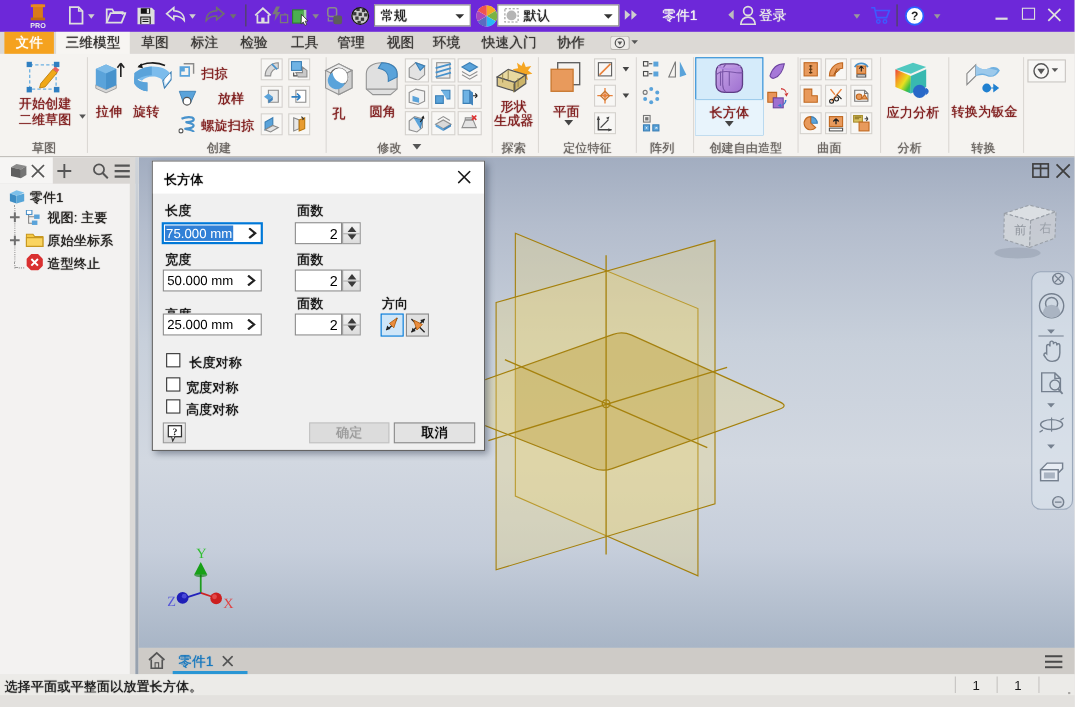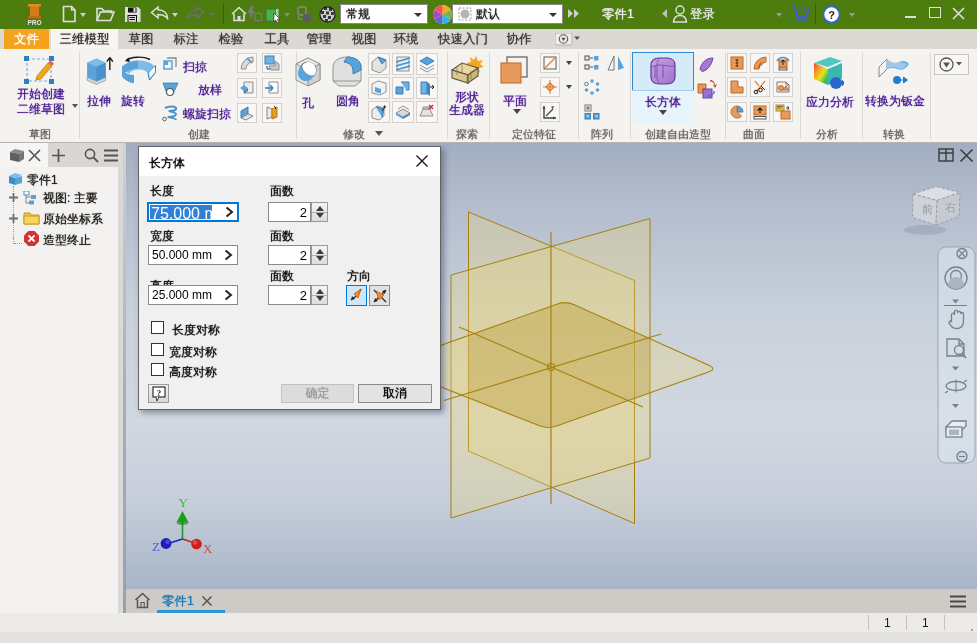--- a/index.html
+++ b/index.html
@@ -1,34 +1,34 @@
 <!DOCTYPE html>
 <html><head><meta charset="utf-8">
 <style>
 *{margin:0;padding:0;box-sizing:border-box}
 html,body{width:977px;height:643px;overflow:hidden}
 body{font-family:"Liberation Sans",sans-serif;position:relative;background:#eae8e5}
 .abs{position:absolute}
 .cjk{text-shadow:0 0 1px currentColor}
 
-#titlebar{left:0;top:0;width:977px;height:29px;background:#4d7c0f;color:#e8e8e8}
+#titlebar{left:0;top:0;width:977px;height:29px;background:#6d28d9;color:#e8e8e8}
 .tbi{position:absolute;top:5px}
 .tsep{position:absolute;top:4px;width:1px;height:20px;background:#4a4a4a}
 .combo{position:absolute;top:4px;height:20px;background:#fff;border:1px solid #888;color:#222;font-size:12px;display:flex;align-items:center;padding-left:5px}
 .combo .car{position:absolute;right:5px;top:8px;width:0;height:0;border-left:4px solid transparent;border-right:4px solid transparent;border-top:4px solid #333}
 .dropcar{position:absolute;width:0;height:0;border-left:3.5px solid transparent;border-right:3.5px solid transparent;border-top:4px solid #cfcfcf;top:13px}
 
 #tabrow{left:0;top:29px;width:977px;height:20px;background:#dcd9d5}
 .rtab{position:absolute;top:0;height:20px;font-size:12.5px;color:#3c3a38;display:flex;align-items:center;justify-content:center}
 
 #ribbon{left:0;top:49px;width:977px;height:94px;background:#f5f3f0;border-bottom:1px solid #b7b4b0}
 .gsep{position:absolute;top:3px;width:1px;height:87px;background:#dbd8d4}
 .glabel{position:absolute;top:78px;height:13px;font-size:11px;color:#6b6662;width:100%;text-align:center}
 .sicon{position:absolute;width:20px;height:20px;border:1px solid #d4d1cd;background:#f8f7f5}
-.ritext{font-size:12px;color:#4c1d95}
+.ritext{font-size:12px;color:#7f1d1d}
 
 #panel{left:0;top:143px;width:126px;height:470px;background:#f3f2f1}
 #panelhead{left:0;top:143px;width:126px;height:24px;background:#d9d6d3}
 #paneltabactive{left:0;top:143px;width:48px;height:24px;background:#f6f5f4}
 .treerow{position:absolute;font-size:12px;color:#22201e;display:flex;align-items:center}
 
 #viewport{left:126px;top:143px;width:851px;height:446px;background:linear-gradient(180deg,#a2adc0 0%,#b4bdcd 14%,#c8d0db 38%,#d2d8e1 62%,#c6cedb 80%,#a8b5c6 100%)}
 
 #dialog{left:138px;top:146px;width:303px;height:264px;background:#f0f0f0;border:1px solid #646464;box-shadow:3px 3px 6px rgba(40,50,70,.45)}
 #dlgtitle{left:0;top:0;width:100%;height:29px;background:#ffffff;font-size:12px;color:#000}
@@ -691,20 +691,21 @@
  <div class="abs cjk" style="left:36px;top:4px;font-size:12.5px;color:#1878be">零件1</div>
  <svg style="position:absolute;left:76px;top:7px" width="10" height="10" viewBox="0 0 10 10">
       <path d="M0.5 0.5l9 9M9.5 0.5l-9 9" stroke="#555" stroke-width="1.5"></path>
     </svg>
  <div class="abs" style="left:31px;top:21px;width:68px;height:3px;background:#2a96d4"></div>
  <svg style="position:absolute;left:824px;top:6px" width="16" height="13" viewBox="0 0 16 13">
       <path d="M0 1.5h16M0 6.5h16M0 11.5h16" stroke="#4a4a4a" stroke-width="1.8"></path>
     </svg>
 </div>
 <div class="abs" id="statusbar">
+    <span class="cjk" style="position:absolute;left:4px;top:3px">选择平面或平整面以放置长方体。</span>
  <div style="position:absolute;left:868px;top:2px;width:1px;height:15px;background:#c6c4c1"></div>
  <span style="position:absolute;left:884px;top:3px">1</span>
  <div style="position:absolute;left:906px;top:2px;width:1px;height:15px;background:#c6c4c1"></div>
  <span style="position:absolute;left:922px;top:3px">1</span>
  <div style="position:absolute;left:944px;top:2px;width:1px;height:15px;background:#c6c4c1"></div>
 </div>
 <svg class="abs" style="left:963px;top:629px" width="11" height="11" viewBox="0 0 11 11">
     <g fill="#a8a6a3">
       <rect x="8" y="0" width="2" height="2"></rect>
       <rect x="8" y="4" width="2" height="2"></rect>
@@ -719,21 +720,21 @@
  <div class="abs" id="dlgtitle">
       <span class="cjk" style="position:absolute;left:10px;top:8px">长方体</span>
   <svg style="position:absolute;right:12px;top:8px" width="12" height="12" viewBox="0 0 12 12">
         <path d="M0.5 0.5l11 11M11.5 0.5l-11 11" stroke="#1a1a1a" stroke-width="1.4"></path>
       </svg>
  </div>
  <div class="dlab cjk" style="left:11px;top:36px">长度</div>
  <div class="dlab cjk" style="left:131px;top:36px">面数</div>
  <div class="abs" style="left:8px;top:55px;width:92px;height:20px;background:#fff;border:2px solid #0078d7">
   <div style="position:absolute;left:1px;top:1px;width:62px;height:14px;background:#3180d6"></div>
-  <span style="position:absolute;left:2px;top:1px;font-size:16px;color:#fff">75.000 mm</span>
+  <span style="position:absolute;left:2px;top:1px;font-size:12px;color:#fff">75.000 mm</span>
   <svg style="position:absolute;right:3px;top:3px" width="9" height="10" viewBox="0 0 9 10">
         <path d="M1.5 0.5L7 5 1.5 9.5" fill="none" stroke="#222" stroke-width="2"></path>
       </svg>
  </div>
  <div class="abs" style="left:129px;top:55px;width:43px;height:20px;background:#fff;border:1px solid #8a8a8a">
       <span style="position:absolute;right:3px;top:2px;font-size:13px">2</span>
     </div>
  <div class="spin" style="left:172px;top:55px">
       <i></i>
     </div>

